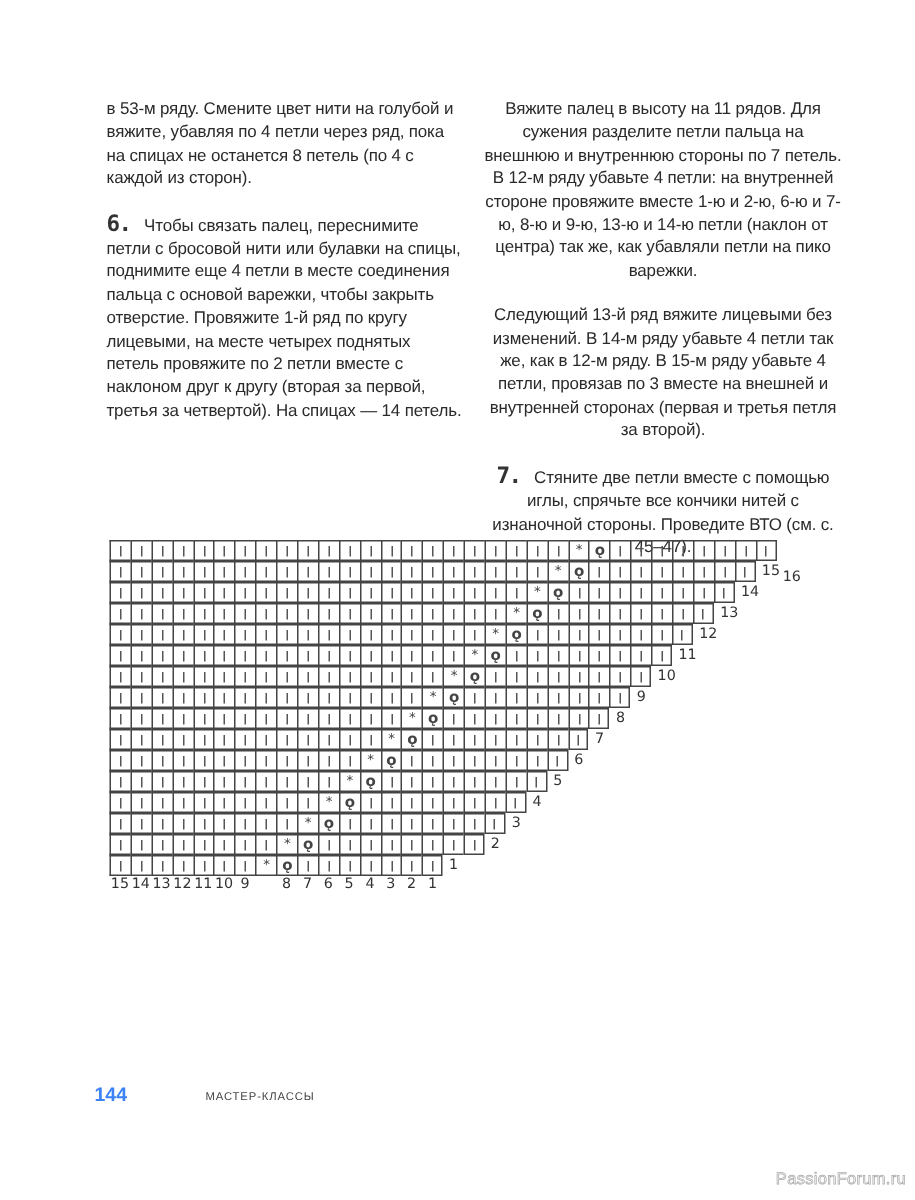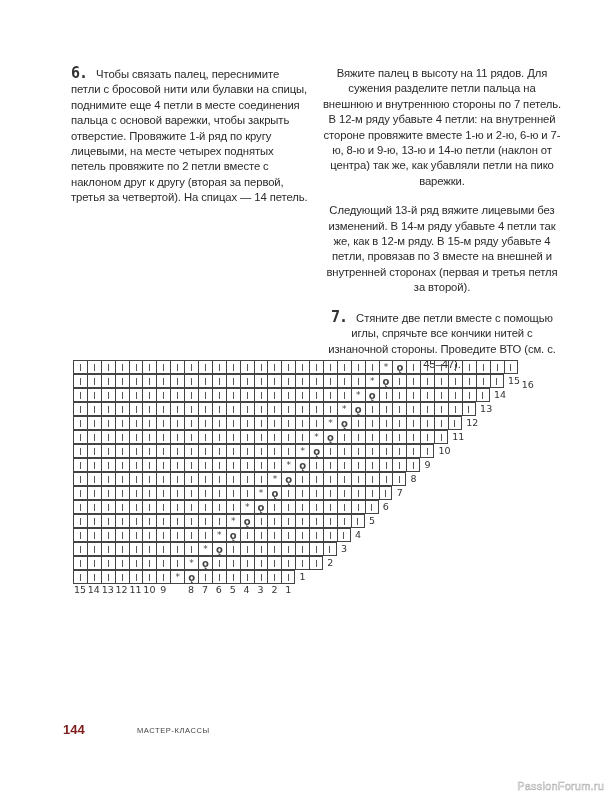--- a/index.html
+++ b/index.html
@@ -37,34 +37,35 @@
   .row-label {
     position: absolute; font-size: 9.5px; color: #333;
     font-family: "DejaVu Sans", sans-serif;
   }
   .col-labels {
     position: absolute; left: 73px; top: 584px; display: flex;
     font-family: "DejaVu Sans", sans-serif; font-size: 9.5px; color: #333;
   }
   .col-labels span { width: 13.9px; text-align: center; display: block; }
   .footer-page {
-    position: absolute; left: 63px; top: 722px; font-weight: bold; font-size: 13px; color: #7f1d1d;
+    position: absolute; left: 63px; top: 722px; font-weight: bold; font-size: 13px; color: #3b82f6;
   }
   .footer-section {
     position: absolute; left: 137px; top: 726px; font-size: 7.5px; letter-spacing: 0.6px; color: #444;
   }
   .watermark {
     position: absolute; right: 6px; bottom: 8px; font-size: 11px; color: #fff;
     -webkit-text-stroke: 0.5px #aaa; letter-spacing: 0.2px;
   }
 </style>
 </head>
 <body>
 
 <div class="col left">
+  <p class="para">в 53-м ряду. Смените цвет нити на голубой и вяжите, убавляя по 4 петли через ряд, пока на спицах не останется 8 петель (по 4 с каждой из сторон).</p>
   <p class="para"><span class="step-num">6.</span><span>Чтобы связать палец, переснимите петли с бросовой нити или булавки на спицы, поднимите еще 4 петли в месте соединения пальца с основой варежки, чтобы закрыть отверстие. Провяжите 1-й ряд по кругу лицевыми, на месте четырех поднятых петель провяжите по 2 петли вместе с наклоном друг к другу (вторая за первой, третья за четвертой). На спицах — 14 петель.</span></p>
 </div>
 
 <div class="col right">
   <p class="para">Вяжите палец в высоту на 11 рядов. Для сужения разделите петли пальца на внешнюю и внутреннюю стороны по 7 петель. В 12-м ряду убавьте 4 петли: на внутренней стороне провяжите вместе 1-ю и 2-ю, 6-ю и 7-ю, 8-ю и 9-ю, 13-ю и 14-ю петли (наклон от центра) так же, как убавляли петли на пико варежки.</p>
   <p class="para">Следующий 13-й ряд вяжите лицевыми без изменений. В 14-м ряду убавьте 4 петли так же, как в 12-м ряду. В 15-м ряду убавьте 4 петли, провязав по 3 вместе на внешней и внутренней сторонах (первая и третья петля за второй).</p>
   <p class="para"><span class="step-num">7.</span><span>Стяните две петли вместе с помощью иглы, спрячьте все кончики нитей с изнаночной стороны. Проведите ВТО (см. с. 45–47).</span></p>
 </div>
 
 <div id="chart">

